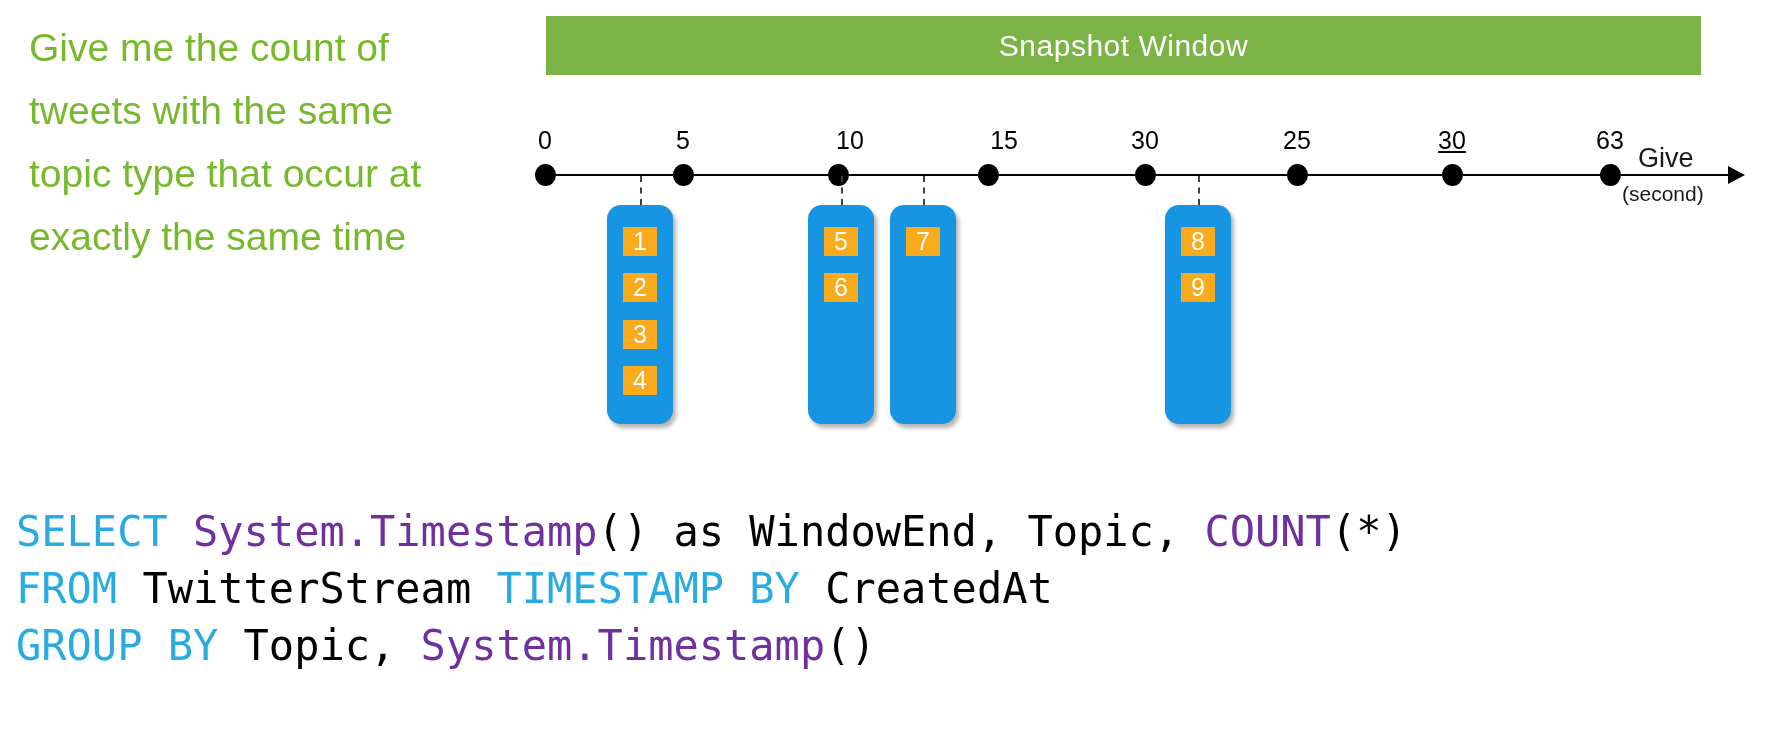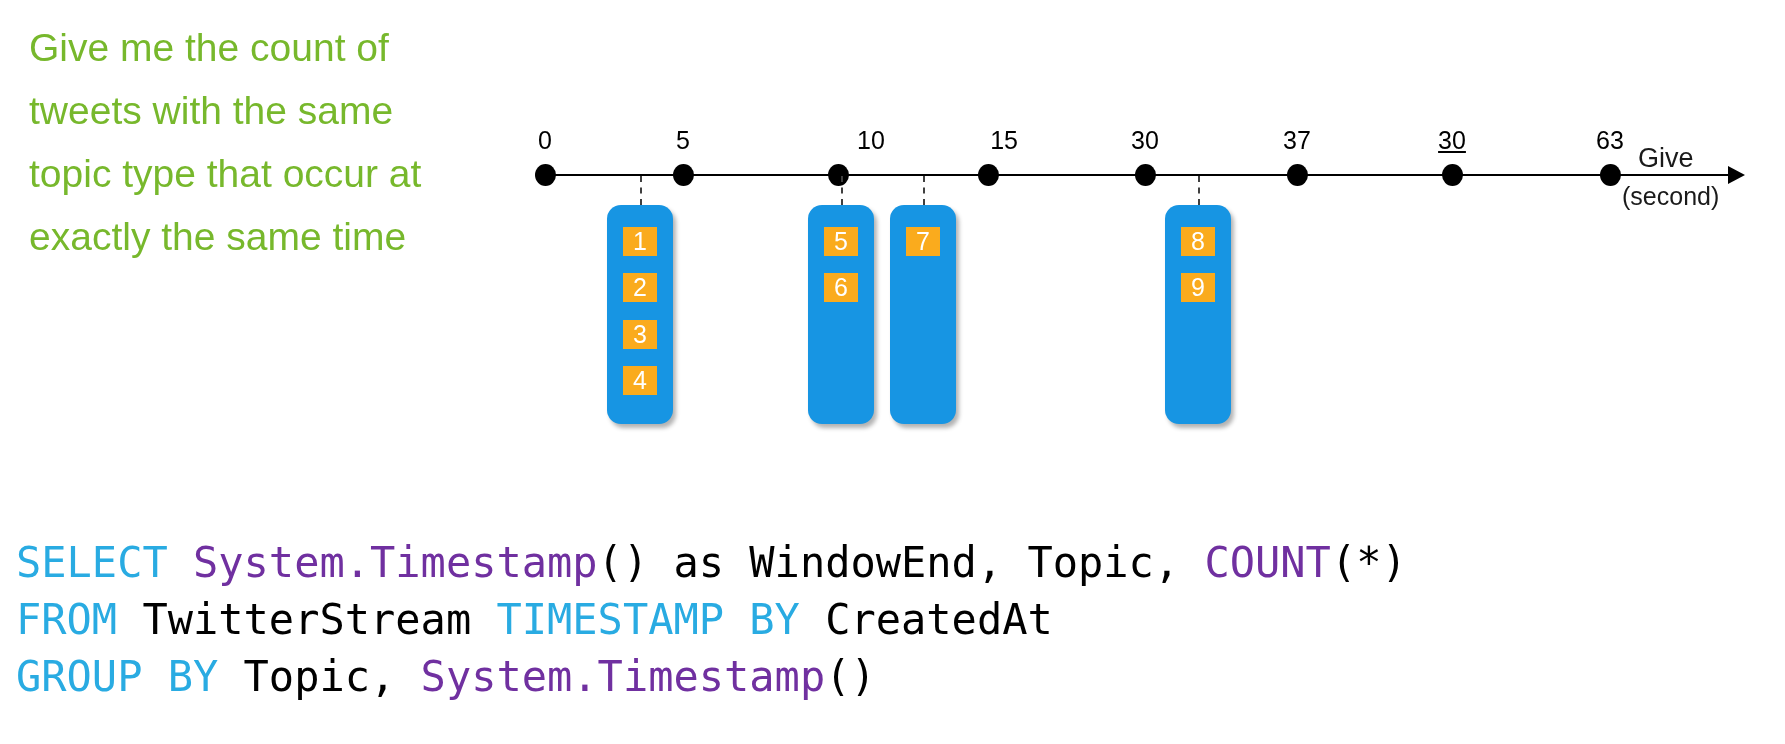--- a/index.html
+++ b/index.html
@@ -63,21 +63,21 @@
     color:#000;
   }
   .axis-title{
     position:absolute;
     left:1638px; top:143px;
     font-size:27px; color:#1a1a1a;
   }
   .axis-unit{
     position:absolute;
     left:1622px; top:182px;
-    font-size:25px; color:#1a1a1a;
+    font-size:21px; color:#1a1a1a;
   }
   
   .connector{
     position:absolute;
     top:176px;
     height:29px;
     width:0;
     border-left:2px dashed #404040;
   }
   .event-group{
@@ -95,54 +95,57 @@
     background:var(--event-item,#FAAB1D);
     color:var(--event-item-text,#fff);
     font-size:25px;
     font-weight:300;
     line-height:29px;
     text-align:center;
   }
   
   .code-block{
     position:absolute;
-    left:16px; top:534px;
+    left:16px; top:503px;
     font-family:"DejaVu Sans Mono", monospace;
     font-size:42px;
     line-height:57px;
     white-space:pre;
     color:var(--code-plain,#000);
   }
   .tok-keyword{color:var(--code-keyword,#29ABE2);}
   .tok-function{color:var(--code-function,#7030A0);}
   .tok-plain{color:var(--code-plain,#000);}
 </style>
 </head>
 <body>
 
 <div class="slide">
 
   <div class="description">Give me the count of tweets with the same topic type that occur at exactly the same time</div>
 
+  <div class="banner">
+    <span class="banner-label">Snapshot Window</span>
+  </div>
 
   <div>
     <div class="axis-line" id="axis-line" style="left: 538px; top: 174px; width: 1190px;"></div>
     <div class="axis-arrowhead" id="axis-arrowhead" style="left: 1728px; top: 166px;"></div>
     <div id="ticks">
         <div class="tick-label" style="left: 545px;">0</div>
         <div class="tick-dot" style="left: 534.5px; top: 164px;"></div>
         <div class="tick-label" style="left: 683px;">5</div>
         <div class="tick-dot" style="left: 672.5px; top: 164px;"></div>
-        <div class="tick-label" style="left: 871px;">10</div>
+        <div class="tick-label" style="left: 850px;">10</div>
         <div class="tick-dot" style="left: 827.5px; top: 164px;"></div>
         <div class="tick-label" style="left: 988px; text-align: right;">15</div>
         <div class="tick-dot" style="left: 977.5px; top: 164px;"></div>
         <div class="tick-label" style="left: 1145px;">30</div>
         <div class="tick-dot" style="left: 1134.5px; top: 164px;"></div>
-        <div class="tick-label" style="left: 1297px;">37</div>
+        <div class="tick-label" style="left: 1297px;">25</div>
         <div class="tick-dot" style="left: 1286.5px; top: 164px;"></div>
         <div class="tick-label" style="left: 1452px; text-decoration: underline;">30</div>
         <div class="tick-dot" style="left: 1441.5px; top: 164px;"></div>
         <div class="tick-label" style="left: 1610px;">63</div>
         <div class="tick-dot" style="left: 1599.5px; top: 164px;"></div>
       </div>
     <div class="axis-title">Give</div>
     <div class="axis-unit">(second)</div>
   </div>
 

